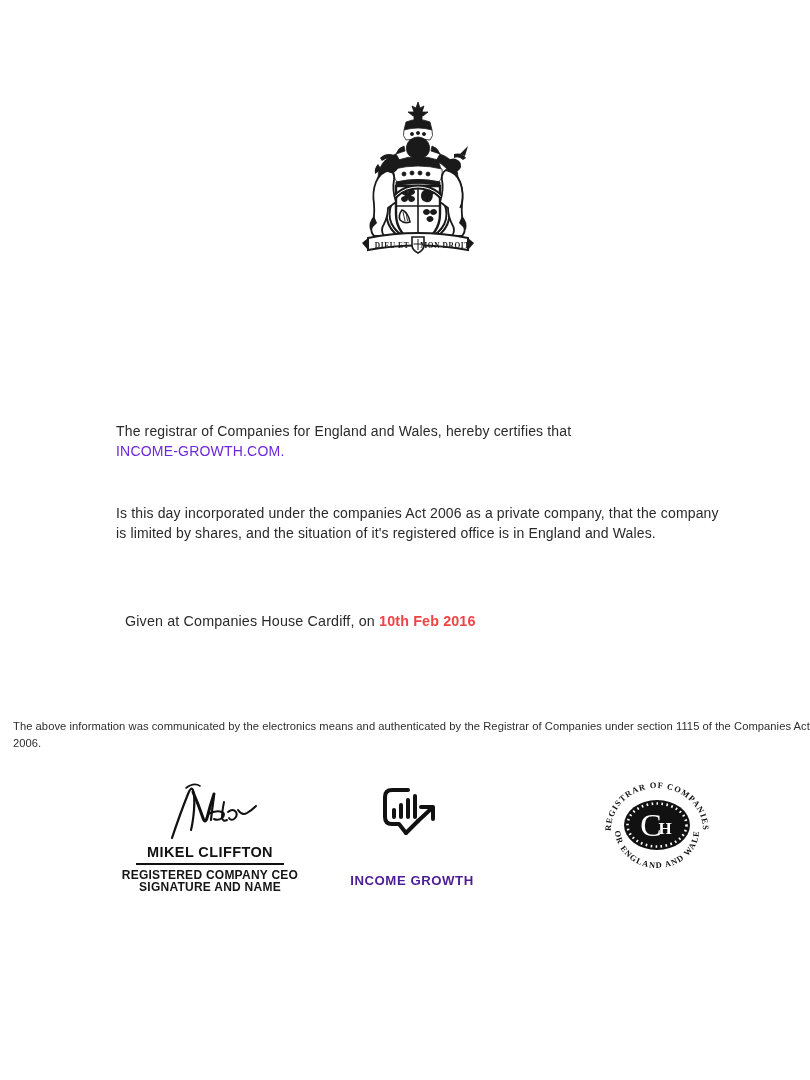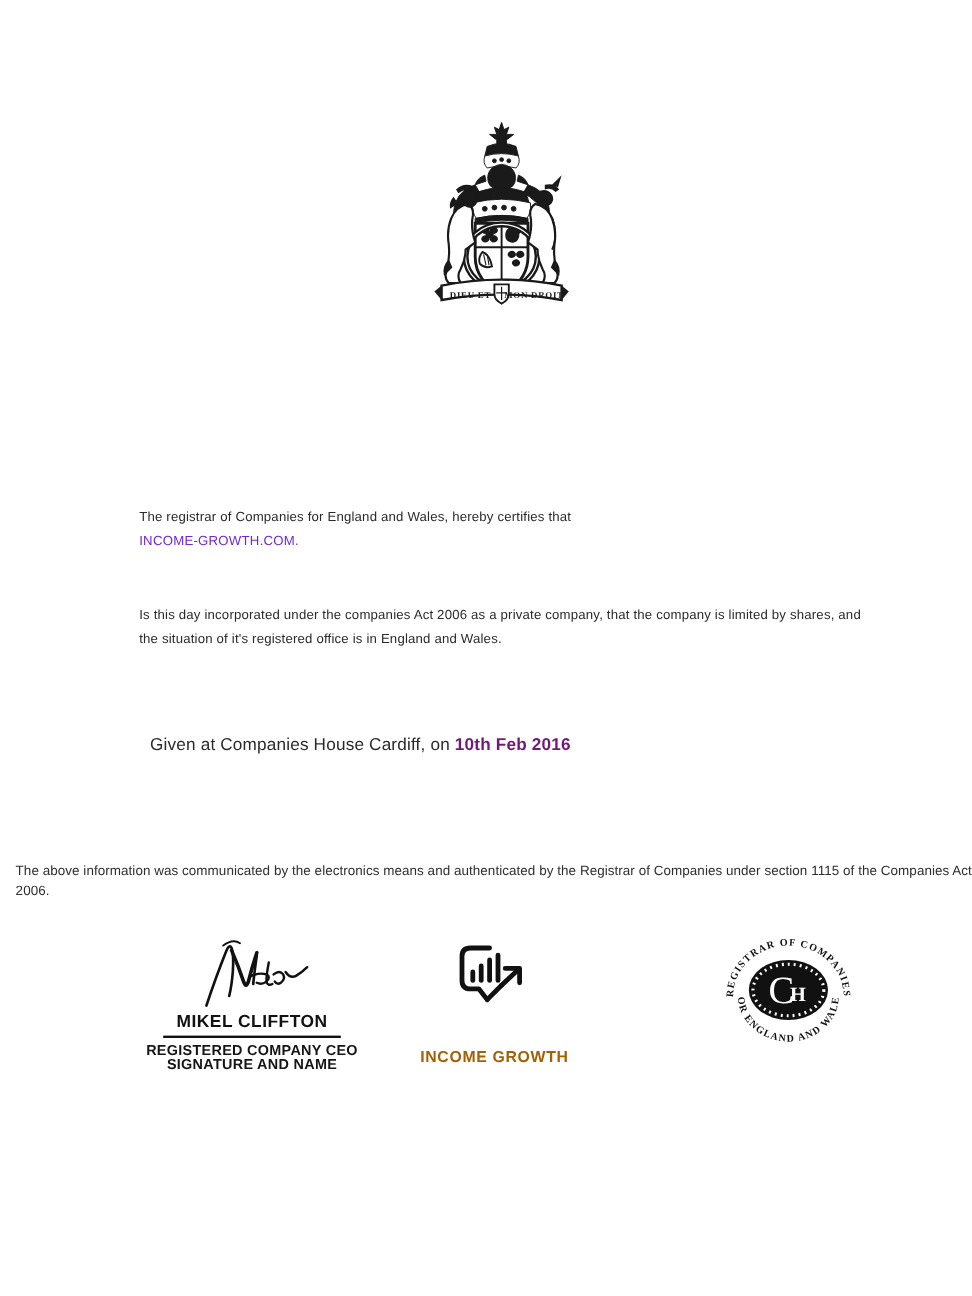--- a/index.html
+++ b/index.html
@@ -70,21 +70,21 @@
     color: #111111;
     font-weight: bold;
     letter-spacing: 0.2px;
   }
 
   
   .para {
     position: absolute;
     left: 103px;
     width: 608px;
-    font-size: 11px;
+    font-size: 14px;
     line-height: 20.2px;
     color: #2a2a2a;
     letter-spacing: 0.15px;
   }
   .para-1 { top: 421px; }
   .para-1 .co-name {
     font-weight: normal;
     color: #6d28d9;
     letter-spacing: 0.2px;
   }
@@ -93,21 +93,21 @@
   .given {
     position: absolute;
     top: 611px;
     left: 112px;
     width: 620px;
     font-size: 14.3px;
     line-height: 20px;
     color: #2a2a2a;
     letter-spacing: 0.15px;
   }
-  .given b { font-weight: bold; color: #701a75; }
+  .given b { font-weight: bold; color: #ef4444; }
 
   
   .disclaimer {
     position: absolute;
     top: 718px;
     left: 0;
     width: 810px;
     text-align: left;
     font-size: 11.2px;
     line-height: 17px;
@@ -164,21 +164,21 @@
     display: block;
     margin: 6px auto 0 auto;
     width: 64px;
     height: 58px;
   }
   .logo-label {
     margin-top: 29px;
     font-size: 13.2px;
     font-weight: bold;
     letter-spacing: 0.55px;
-    color: #a16207;
+    color: #4c1d95;
   }
 
   
   .seal-svg {
     display: block;
     margin: 0 auto;
     width: 124px;
     height: 90px;
   }
   .seal-caption {

